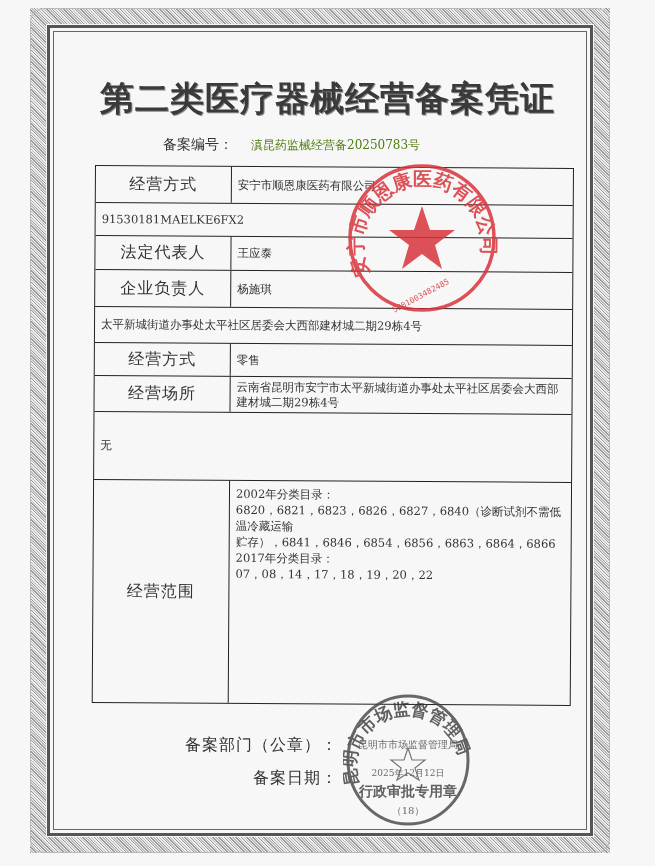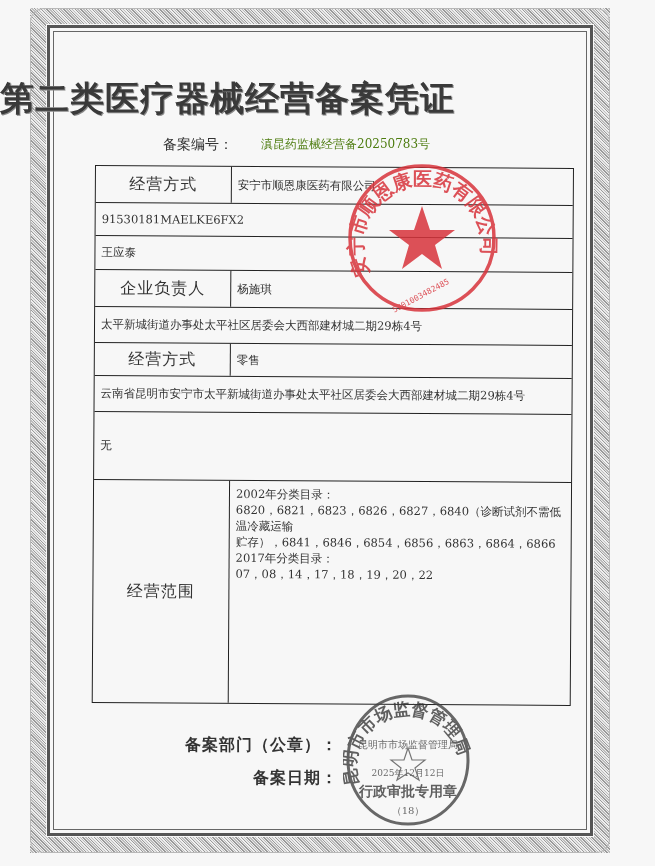--- a/index.html
+++ b/index.html
@@ -40,32 +40,33 @@
     }
     .border-line2 {
       position: absolute;
       left: 53px; top: 31px; width: 534px; height: 799px;
       box-sizing: border-box;
       border: 1px solid #666;
     }
     .title {
       position: absolute;
       left: 0; width: 655px; top: 76px;
+      text-align: center;
       font-family: "DejaVu Serif", serif;
       font-weight: bold;
       font-size: 34px;
       letter-spacing: 1px;
       color: #3a3a3a;
       text-shadow: 1px 1px 0 #888, -0.5px -0.5px 0 #fff;
     }
     .record-no {
       position: absolute;
       left: 163px; top: 136px;
       font-size: 13px;
-      display: flex; align-items: flex-start; gap: 28px;
+      display: flex; align-items: flex-end; gap: 18px;
     }
     .record-no .lbl { font-size: 14px; color: #333; }
     .record-no .val { font-size: 12px; color: #4d7c0f; }
 
     .table {
       position: absolute;
       left: 95px; top: 165px;
       width: 477px;
       border: 1.5px solid #222;
       border-collapse: collapse;
@@ -95,21 +96,20 @@
       line-height: 15px;
     }
     .table .val.top { align-items: flex-start; padding-top: 5px; }
     .scope-lines div { line-height: 16px; font-size: 11.5px; }
 
     .footer {
       position: absolute;
       font-size: 16px;
       color: #333;
       letter-spacing: 1px;
-      font-weight: bold;
     }
     
     .seal-red {
       position: absolute;
       left: 342px; top: 158px;
       width: 160px; height: 160px;
       pointer-events: none;
       opacity: 0.85;
     }
     .seal-black {
@@ -137,34 +137,36 @@
 
   <div class="table">
     <div class="row" style="height:37px">
       <div class="key">经营方式</div>
       <div class="val">安宁市顺恩康医药有限公司</div>
     </div>
     <div class="row" style="height:33px">
       <div class="val">91530181MAELKE6FX2</div>
     </div>
     <div class="row" style="height:34px">
+      <div class="key">法定代表人</div>
       <div class="val">王应泰</div>
     </div>
     <div class="row" style="height:37px">
       <div class="key">企业负责人</div>
       <div class="val">杨施琪</div>
     </div>
     <div class="row" style="height:36px">
       <div class="val">太平新城街道办事处太平社区居委会大西部建材城二期29栋4号</div>
     </div>
     <div class="row" style="height:33px">
       <div class="key">经营方式</div>
       <div class="val">零售</div>
     </div>
     <div class="row" style="height:36px">
+      <div class="key">经营场所</div>
       <div class="val" style="padding-right:6px">云南省昆明市安宁市太平新城街道办事处太平社区居委会大西部建材城二期29栋4号</div>
     </div>
     <div class="row" style="height:68px">
       <div class="val">无</div>
     </div>
     <div class="row" style="height:222px">
       <div class="key">经营范围</div>
       <div class="val top scope-lines" style="flex-direction:column;align-items:flex-start">
         <div>2002年分类目录：</div>
         <div>6820，6821，6823，6826，6827，6840（诊断试剂不需低温冷藏运输</div>

